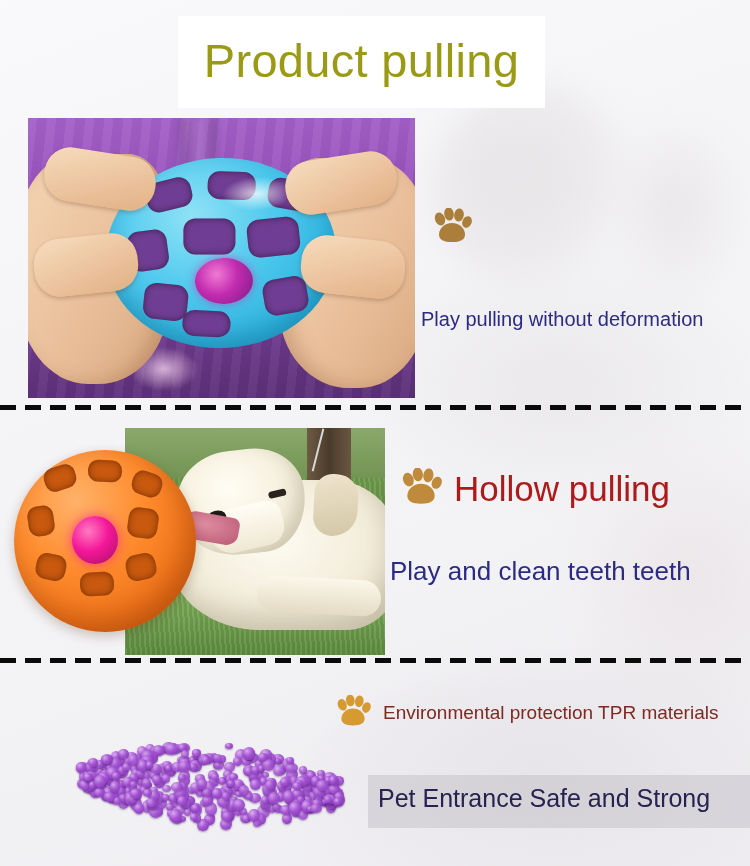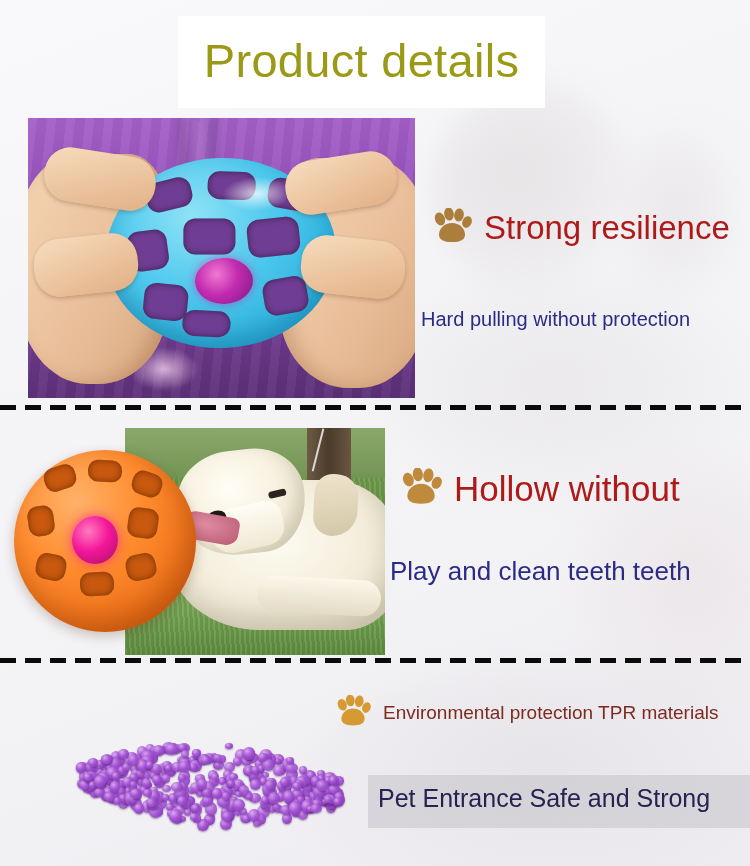--- a/index.html
+++ b/index.html
@@ -341,21 +341,21 @@
   <div class="bg-wash">
     <div class="bwfig bw-head"></div>
     <div class="bwfig bw-ear"></div>
     <div class="bwfig bw-body"></div>
     <div class="bwfig bw-warm"></div>
     <div class="bwfig bw-low"></div>
     <div class="bw-veil"></div>
   </div>
 
   <div class="title-banner">
-    <div class="title-text">Product details</div>
+    <div class="title-text">Product pulling</div>
   </div>
 
   <div class="photo photo-stretch">
     <div class="p1-shirt"></div>
     <div class="p1-shirtfold"></div>
     <div class="p1-butterfly"></div>
 
     <div class="p1-hand p1-hand-l"></div>
     <div class="p1-hand p1-hand-r"></div>
 
@@ -382,24 +382,23 @@
 
   <div class="feature f1">
     <div class="feature-head">
       <svg class="paw" width="40" height="38" viewBox="0 0 40 38">
         <ellipse cx="8" cy="11" rx="5.0" ry="6.6" fill="#ab7f3b" transform="rotate(-20 8 11)"></ellipse>
         <ellipse cx="17" cy="6" rx="4.8" ry="6.6" fill="#ab7f3b" transform="rotate(-7 17 6)"></ellipse>
         <ellipse cx="27" cy="7" rx="4.8" ry="6.6" fill="#ab7f3b" transform="rotate(9 27 7)"></ellipse>
         <ellipse cx="35" cy="14" rx="4.6" ry="6.0" fill="#ab7f3b" transform="rotate(24 35 14)"></ellipse>
         <path d="M20 15c7.5 0 13 5.6 13 11.4 0 5.2-4.6 7.6-13 7.6S7 31.6 7 26.4C7 20.6 12.5 15 20 15z" fill="#ab7f3b"></path>
       </svg>
-      <span class="head-text">Strong resilience</span>
     </div>
   </div>
-  <div class="sub-text f1-sub">Hard pulling without protection</div>
+  <div class="sub-text f1-sub">Play pulling without deformation</div>
 
   <div class="divider d1"></div>
 
   <div class="photo photo-dog">
     <div class="p2-sky"></div>
     <div class="p2-grass"></div>
     <div class="p2-trunk"></div>
     <div class="p2-leash"></div>
     <div class="p2-body"></div>
     <div class="p2-leg"></div>
@@ -427,21 +426,21 @@
 
   <div class="feature f2">
     <div class="feature-head">
       <svg class="paw" width="42" height="40" viewBox="0 0 40 38">
         <ellipse cx="8" cy="11" rx="5.0" ry="6.6" fill="#c08a3c" transform="rotate(-20 8 11)"></ellipse>
         <ellipse cx="17" cy="6" rx="4.8" ry="6.6" fill="#c08a3c" transform="rotate(-7 17 6)"></ellipse>
         <ellipse cx="27" cy="7" rx="4.8" ry="6.6" fill="#c08a3c" transform="rotate(9 27 7)"></ellipse>
         <ellipse cx="35" cy="14" rx="4.6" ry="6.0" fill="#c08a3c" transform="rotate(24 35 14)"></ellipse>
         <path d="M20 15c7.5 0 13 5.6 13 11.4 0 5.2-4.6 7.6-13 7.6S7 31.6 7 26.4C7 20.6 12.5 15 20 15z" fill="#c08a3c"></path>
       </svg>
-      <span class="head-text">Hollow without</span>
+      <span class="head-text">Hollow pulling</span>
     </div>
   </div>
   <div class="sub-text f2-sub">Play and clean teeth teeth</div>
 
   <div class="divider d2"></div>
 
   <div class="pellets">
       <div class="pellet" style="left: 201.471px; top: 82.8111px; width: 12.1141px; height: 13.5395px; opacity: 0.83;"></div>
       <div class="pellet" style="left: 67.823px; top: 64.4457px; width: 9.82551px; height: 9.18044px; opacity: 0.92;"></div>
       <div class="pellet" style="left: 169.603px; top: 79.6018px; width: 11.514px; height: 11.0991px; opacity: 0.84;"></div>

